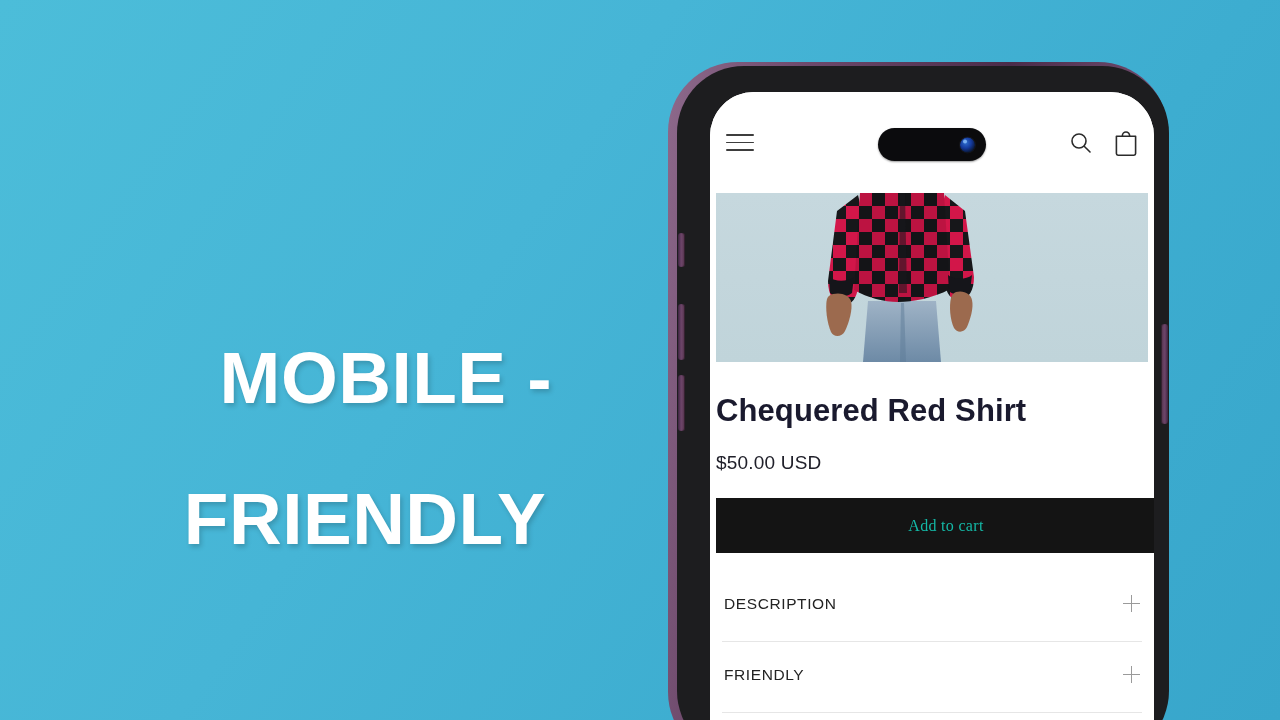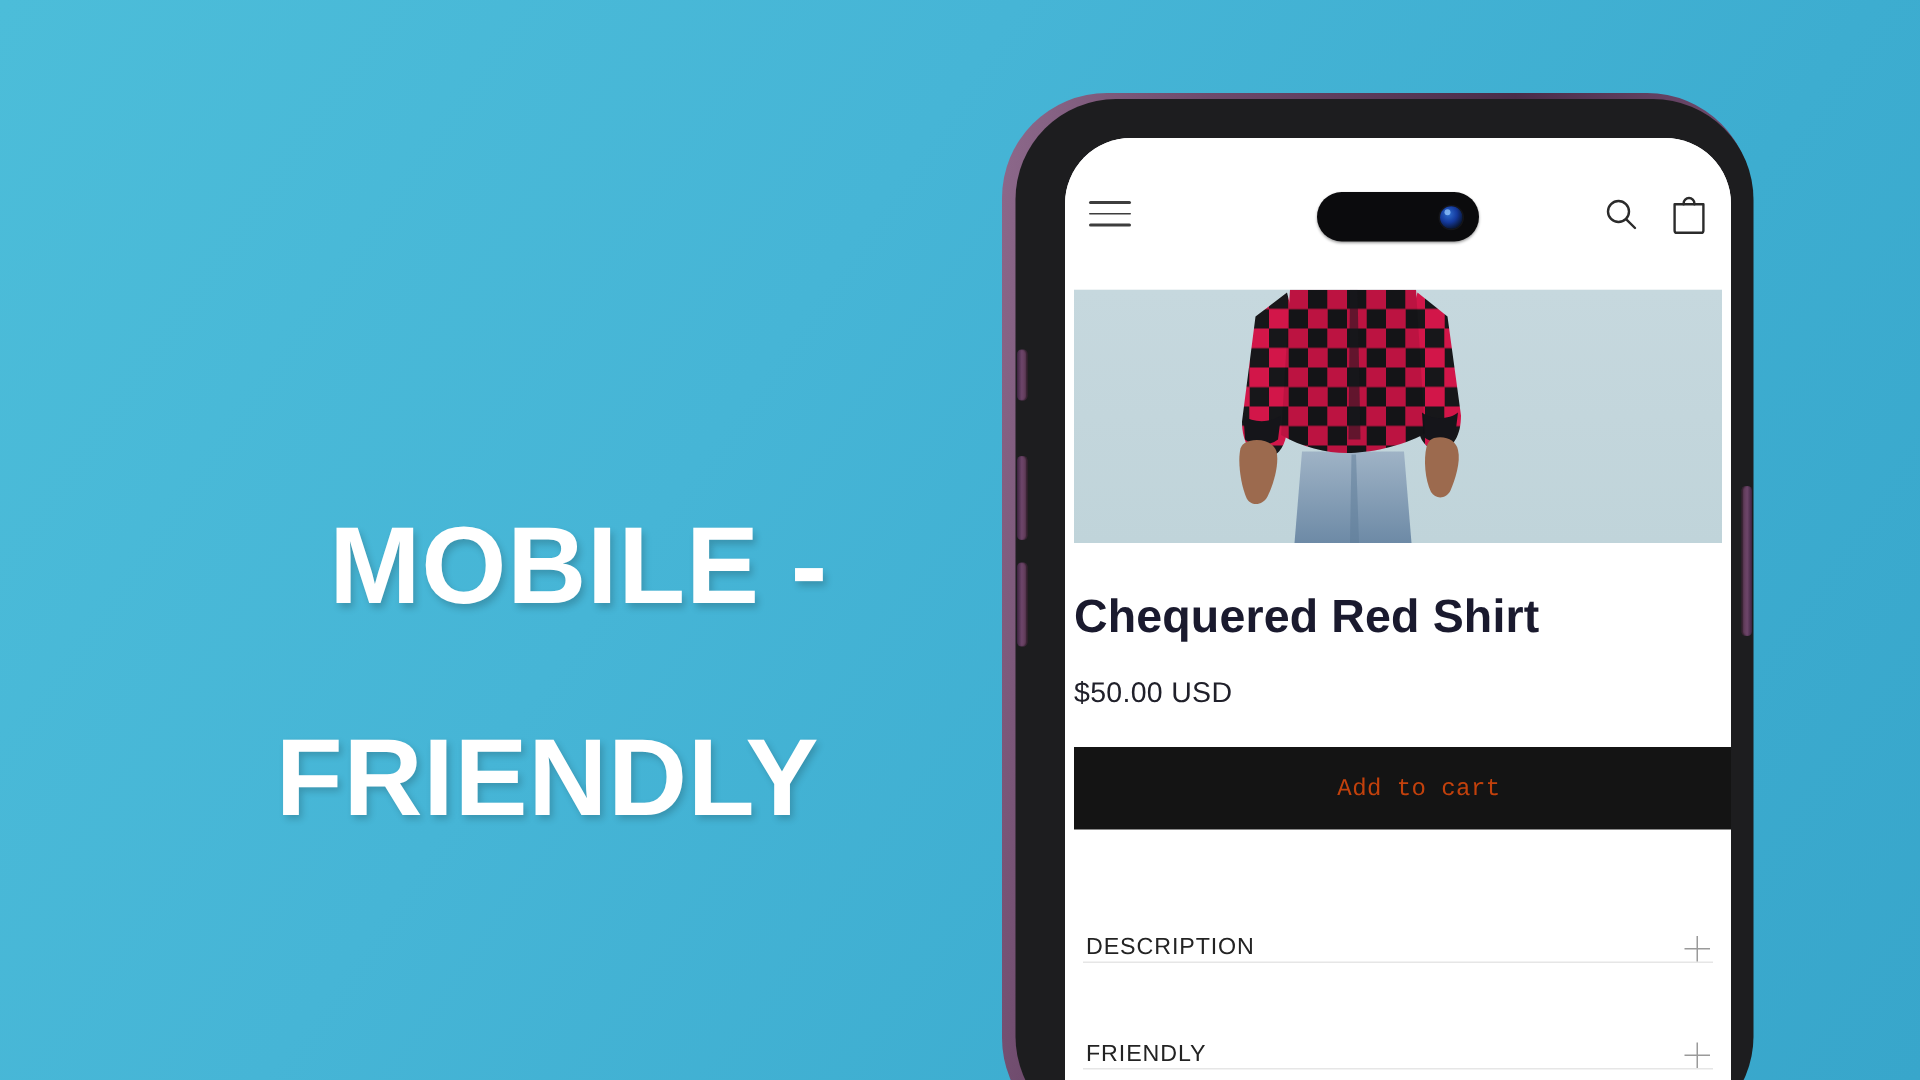--- a/index.html
+++ b/index.html
@@ -107,28 +107,28 @@
     font-size:31px; color:#1a1a2e; font-weight:700;
     letter-spacing:.1px; margin:31px 0 0 0;
   }
   .p-price {
     font-size:19px; color:#20202a; margin-top:23px; letter-spacing:.2px;
   }
   .p-tax { font-size:11.5px; color:#8a8a92; margin-top:9px; letter-spacing:.2px; }
 
   .atc {
     display:block; width:460px; height:55px; margin-top:24px;
-    background:#141414; color:#c2410c; border:0;
-    font-size:16px; font-family:Liberation Mono, monospace;
+    background:#141414; color:#14b8a6; border:0;
+    font-size:16px; font-family:Liberation Serif, serif;
     letter-spacing:.3px; cursor:pointer;
   }
 
   .accordion { margin-top:42px; padding:0 6px; }
   .acc-row {
-    display:flex; align-items:flex-end; justify-content:space-between;
+    display:flex; align-items:flex-start; justify-content:space-between;
     height:47px; border-bottom:1px solid #e6e6e6; cursor:pointer;
     padding:0 2px 0 2px;
   }
   .acc-row:first-child { margin-bottom:24px; }
   .acc-label { font-size:15.5px; color:#232323; letter-spacing:.6px; }
   .plus {
     position:relative; width:17px; height:17px; flex:0 0 auto;
   }
   .plus::before, .plus::after {
     content:""; position:absolute; background:#9a9a9a;

